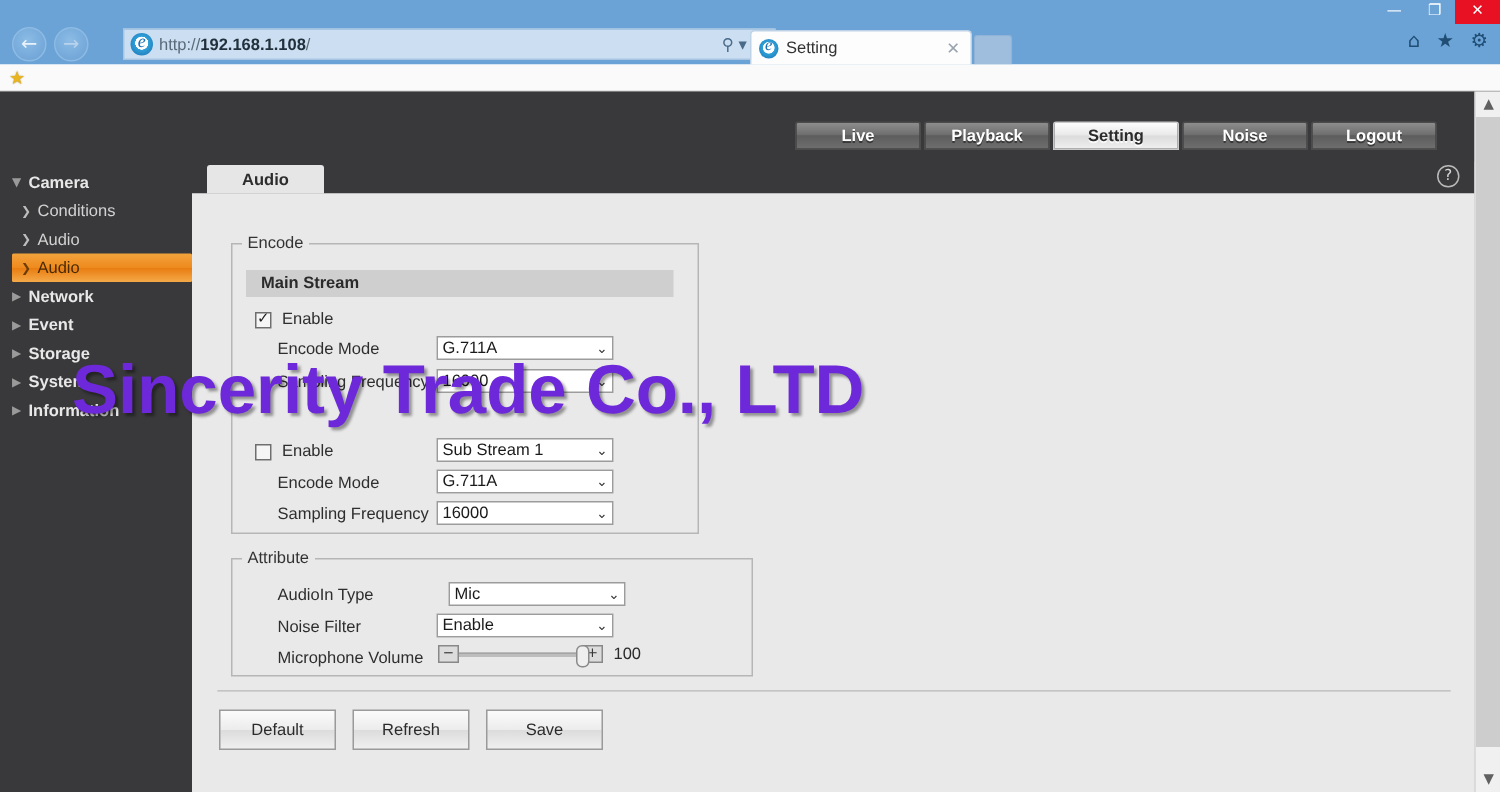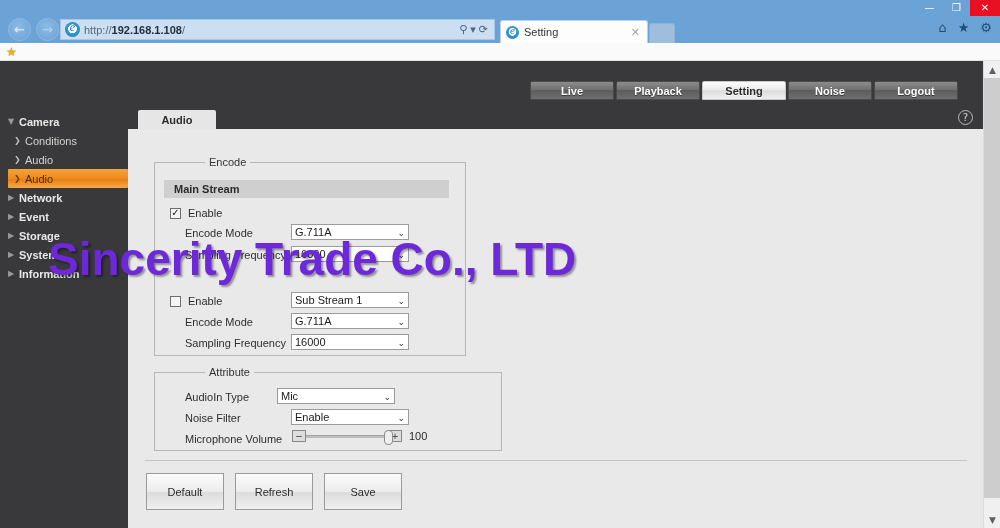--- a/index.html
+++ b/index.html
@@ -45,21 +45,21 @@
     border: 1px solid #8dbbe4;
     background: radial-gradient(circle at 45% 38%, #8cbce6 0%, #74a8d9 70%, #6fa3d5 100%);
     display: flex; align-items: center; justify-content: center;
     color: #e9f2fb; font-size: 13px;
     font-family: "DejaVu Sans", sans-serif;
   }
   .navbtn.back { margin-left: 8px; }
   .navbtn.fwd { color: #b9d3ec; }
 
   .addrbar {
-    margin-left: 1px;
+    margin-left: 23px;
     width: 435px; height: 21px;
     background: #ccdff2;
     border: 1px solid #a8c6e2;
     display: flex; align-items: center;
     position: relative;
   }
   .ie-logo {
     width: 15px; height: 15px; margin-left: 4px; margin-right: 4px;
     border-radius: 50%;
     background: radial-gradient(circle at 50% 45%, #ffffff 0%, #ffffff 38%, #2f9fd8 40%, #1b6fb0 100%);
@@ -235,21 +235,20 @@
   }
   .panel-body {
     position: absolute; left: 0; top: 21px; width: 855px; height: 399px;
     background: #e9e9e9;
   }
 
   fieldset.group {
     position: absolute;
     border: 1px solid #b6b6b6;
     background: transparent;
-    padding-left: 44px;
   }
   fieldset.group > legend {
     font-size: 11px; color: #333; padding: 0 4px; margin-left: 6px;
   }
   .grp-encode { left: 26px; top: 27px; width: 312px; height: 200px; }
   .grp-attr   { left: 26px; top: 237px; width: 348px; height: 85px; }
 
   .stream-header {
     position: absolute; left: 9px; width: 285px; height: 18px;
     background: #cfcfcf;
@@ -314,21 +313,21 @@
   .divider {
     position: absolute; left: 17px; top: 331px;
     width: 822px; height: 1px; background: #d1d1d1;
     border-top: 1px solid #c4c4c4;
   }
   .btn-row {
     position: absolute; left: 18px; top: 344px;
     display: flex; gap: 11px;
   }
   .btn {
-    width: 78px; height: 37px;
+    width: 78px; height: 27px;
     background: linear-gradient(180deg,#fbfbfb 0%, #ececec 50%, #dcdcdc 51%, #efefef 100%);
     border: 1px solid #9a9a9a;
     display: flex; align-items: center; justify-content: center;
     font-size: 11px; color: #2b2b2b;
   }
 
   
   .watermark {
     position: absolute; left: 48px; top: 232px;
     font-size: 46px; font-weight: bold; color: #6d28d9;
@@ -523,21 +522,21 @@
             <span class="arrow">⌄</span>
           </div>
         </fieldset>
 
         <fieldset class="group grp-attr">
           <legend>Attribute</legend>
 
           <div class="row" style="left:30px; top:10px;">
             <span class="lbl">AudioIn Type</span>
           </div>
-          <div class="sel" style="left:122px; top:10px;">
+          <div class="sel" style="left:144px; top:10px;">
             <span>Mic</span>
             <span class="arrow">⌄</span>
           </div>
 
           <div class="row" style="left:30px; top:31px;">
             <span class="lbl">Noise Filter</span>
           </div>
           <div class="sel" style="left:136px; top:31px;">
             <span>Enable</span>
             <span class="arrow">⌄</span>

